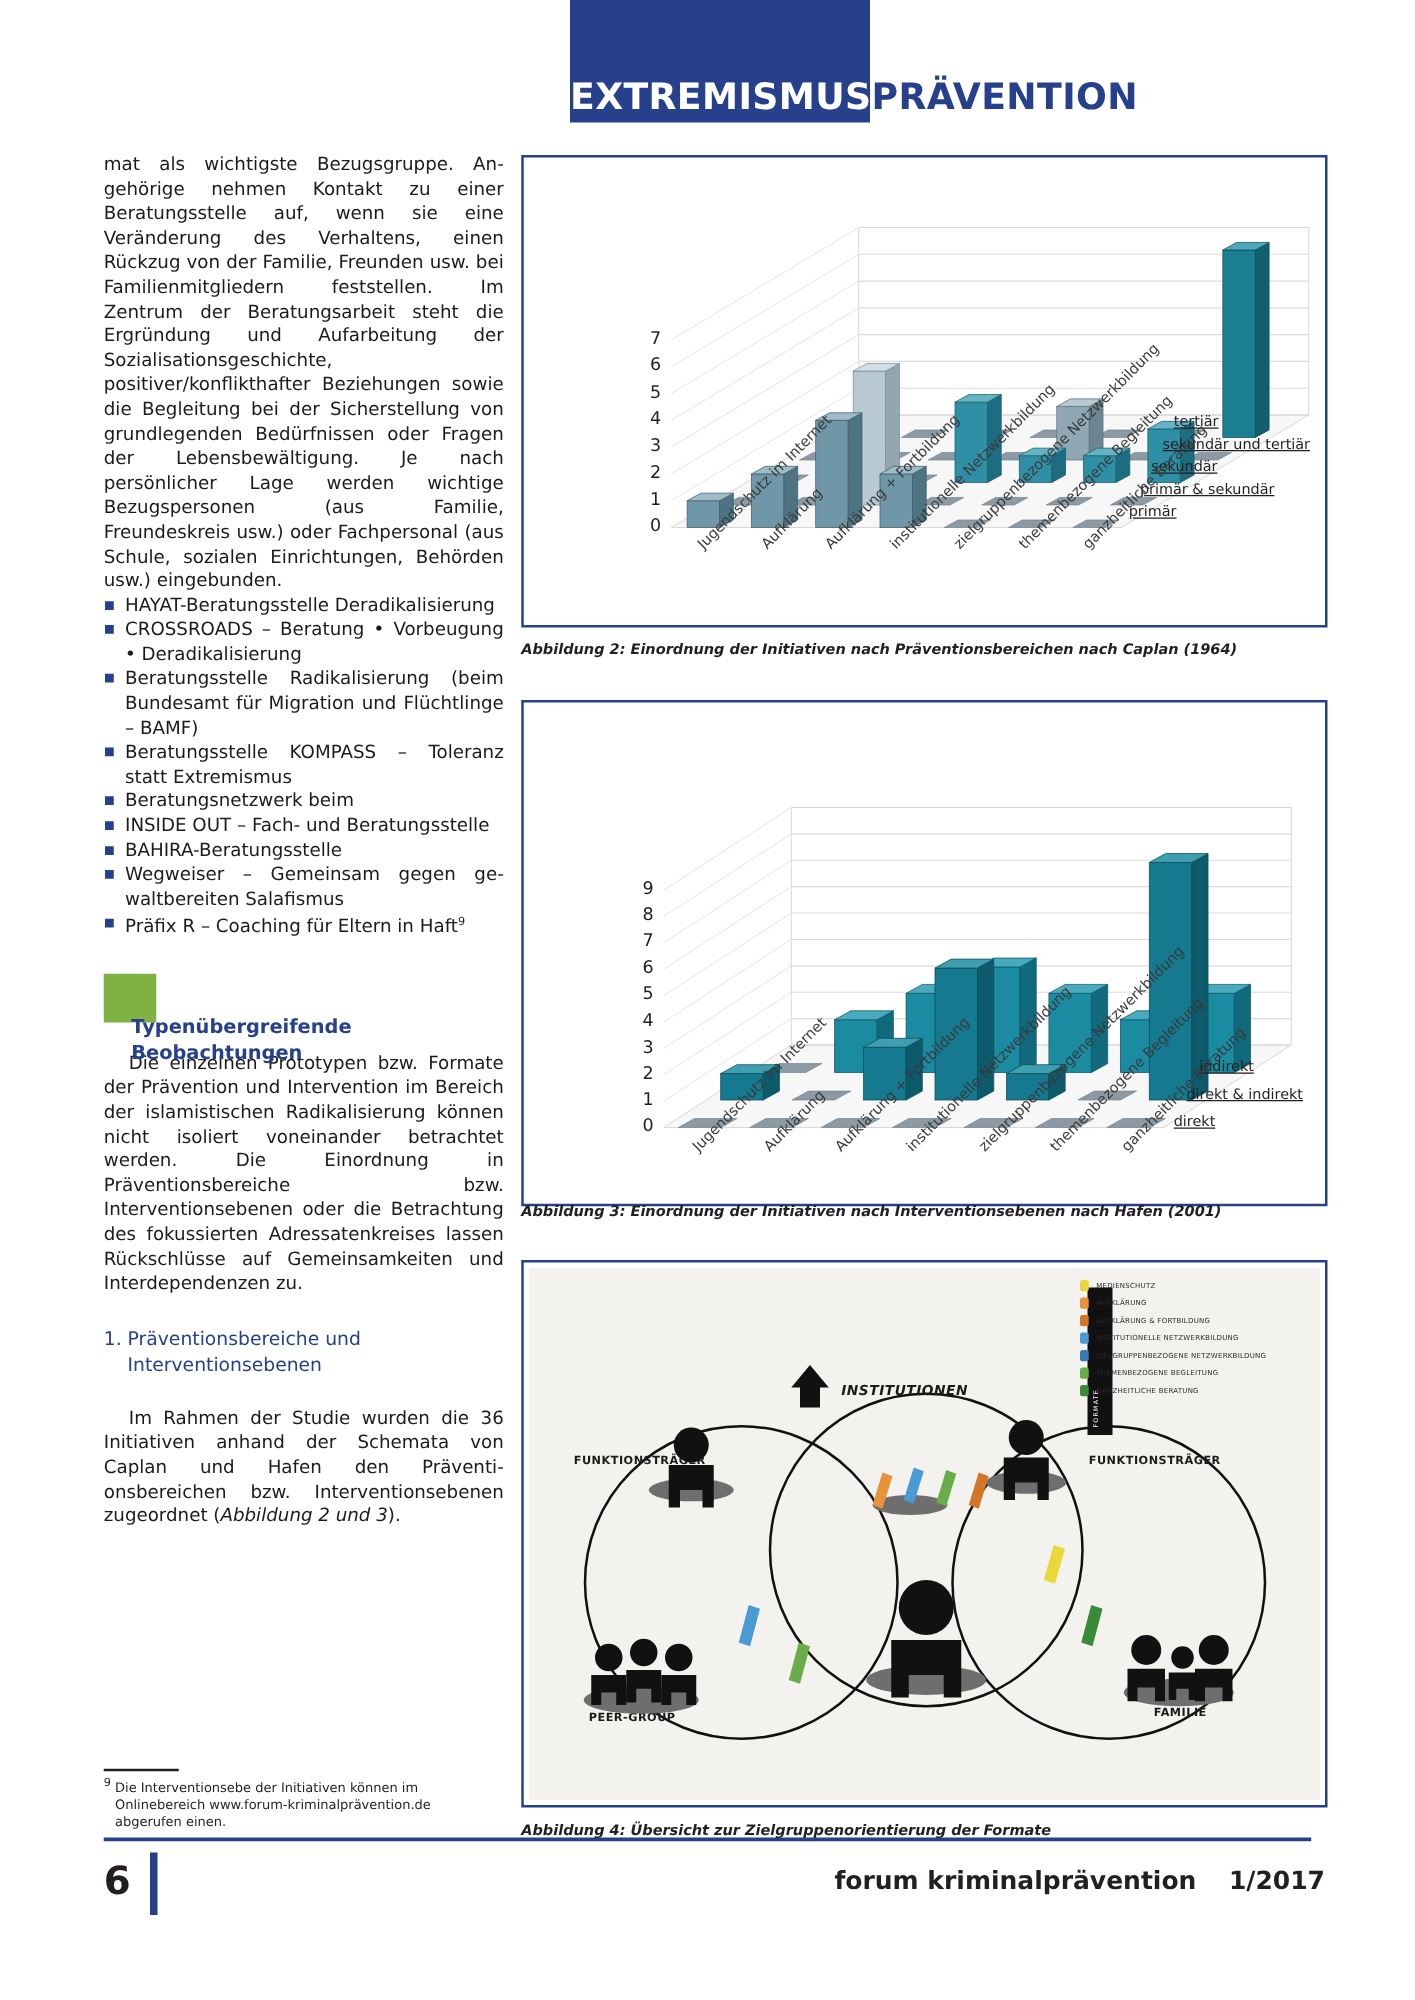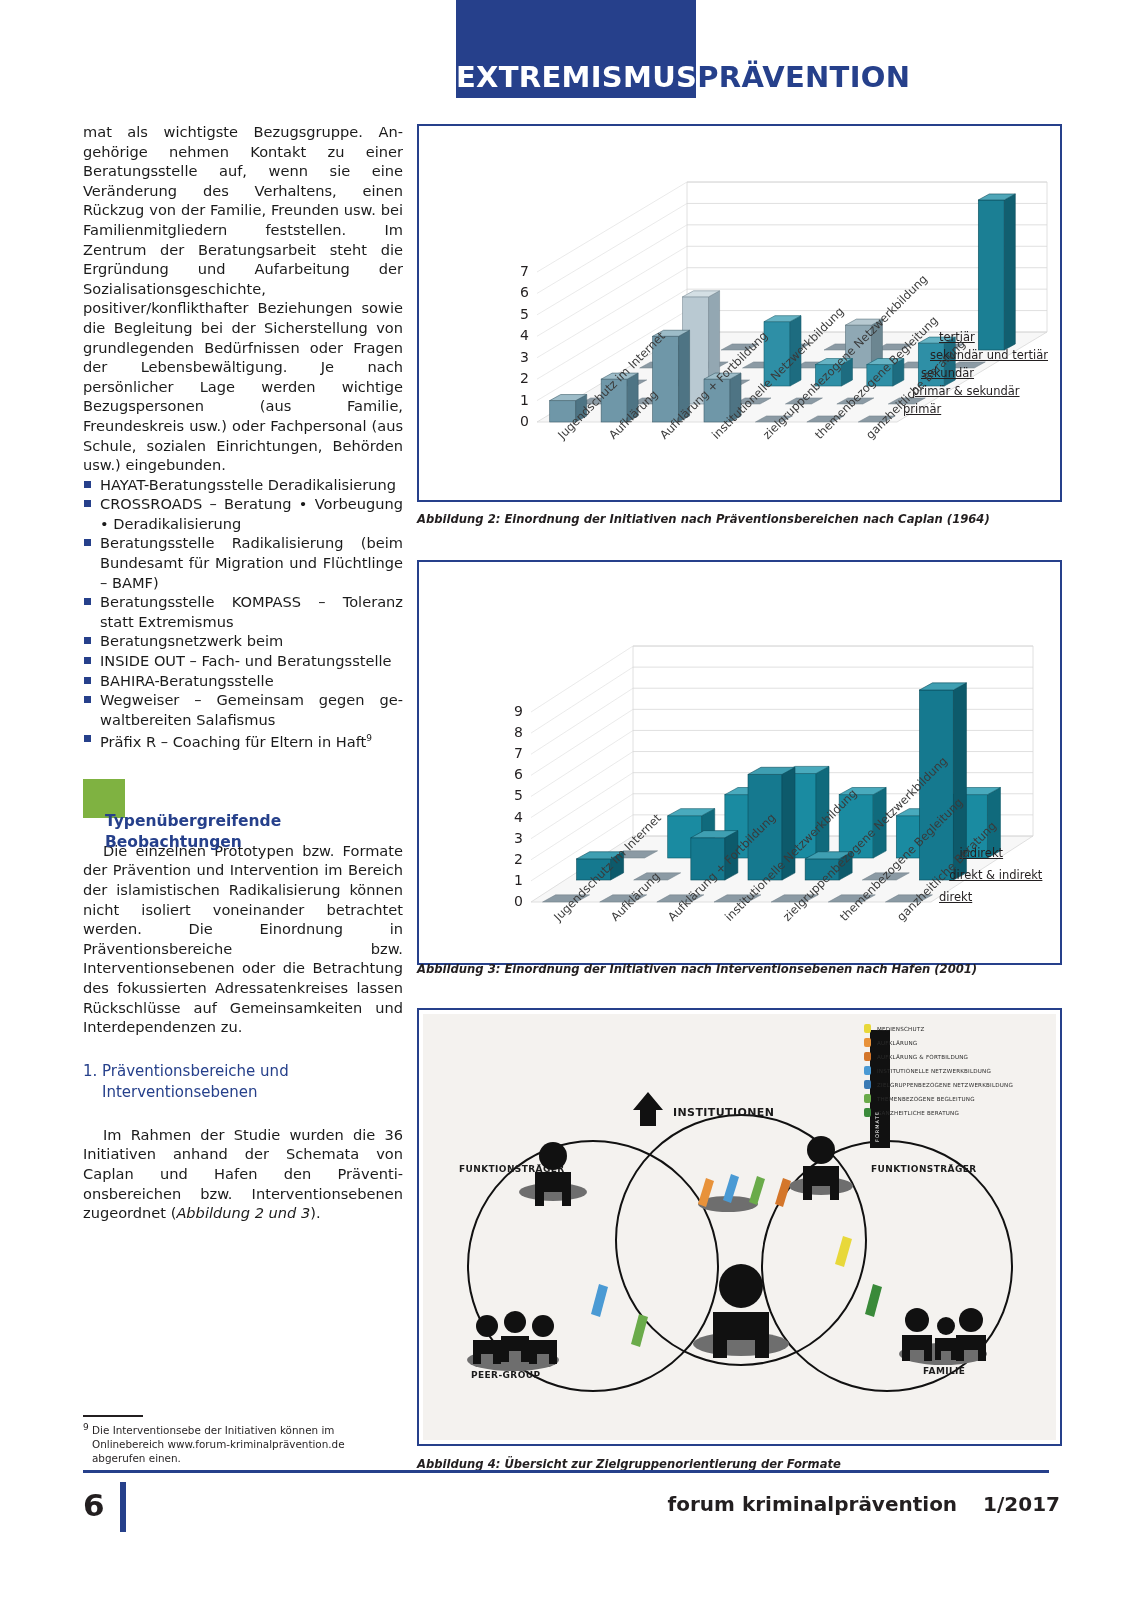--- a/index.html
+++ b/index.html
@@ -396,21 +396,21 @@
 <div class="fig" id="fig4">
   <div class="ill">
 
     <div class="ring" style="left:44px;top:126px;width:248px;height:248px;"></div>
     <div class="ring" style="left:192px;top:100px;width:248px;height:248px;"></div>
     <div class="ring" style="left:338px;top:126px;width:248px;height:248px;"></div>
 
     <svg style="position:absolute;left:206px;top:76px;" width="38" height="38" viewBox="0 0 38 38">
         <path d="M19 2 L34 20 L27 20 L27 36 L11 36 L11 20 L4 20 Z" fill="#111"></path>
       </svg>
-    <div class="fig-label" style="left:250px;top:92px;font-size:11px;">INSTITUTIONEN</div>
+    <div class="fig-label" style="left:250px;top:92px;font-size:11px;font-style:italic;">INSTITUTIONEN</div>
 
     <div class="fig-label" style="left:36px;top:150px;">FUNKTIONSTRÄGER</div>
     <div class="fig-label" style="left:448px;top:150px;">FUNKTIONSTRÄGER</div>
     <div class="fig-label" style="left:48px;top:356px;">PEER-GROUP</div>
     <div class="fig-label" style="left:500px;top:352px;">FAMILIE</div>
 
     <svg style="position:absolute;left:0;top:0;" width="637" height="430" viewBox="0 0 637 430">
       <g fill="#6e6e6e">
         <ellipse cx="130" cy="178" rx="34" ry="9"></ellipse>
           <ellipse cx="398" cy="172" rx="32" ry="9"></ellipse>

